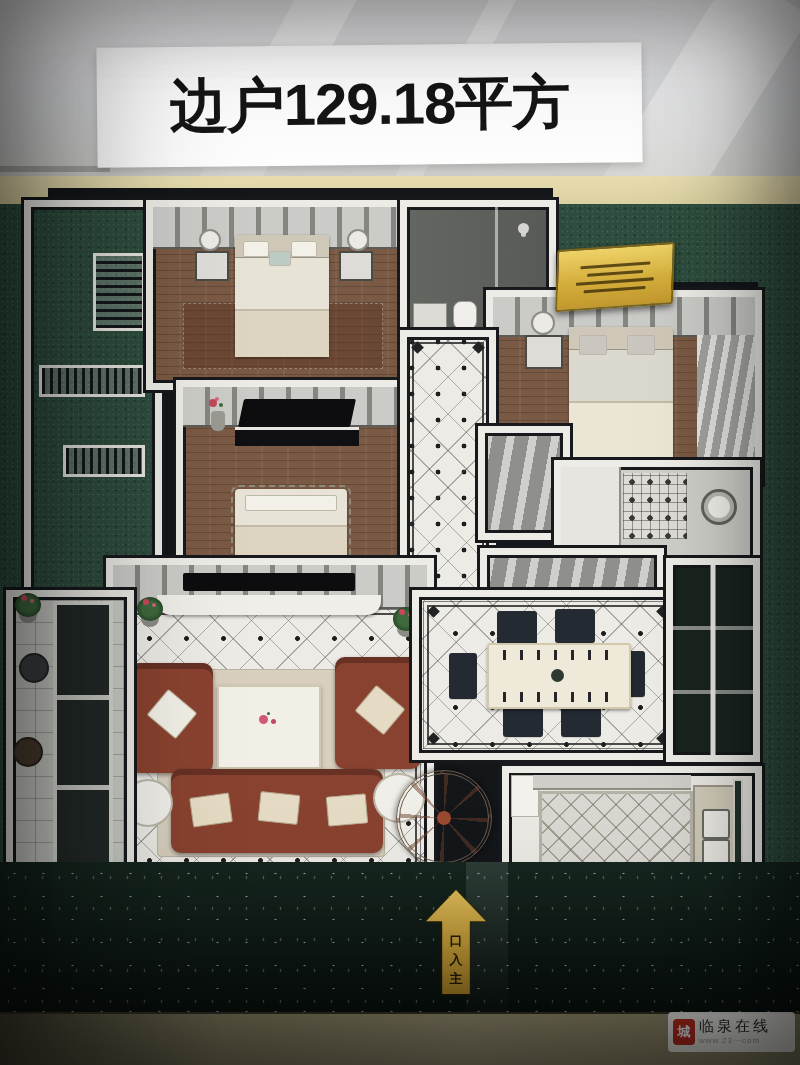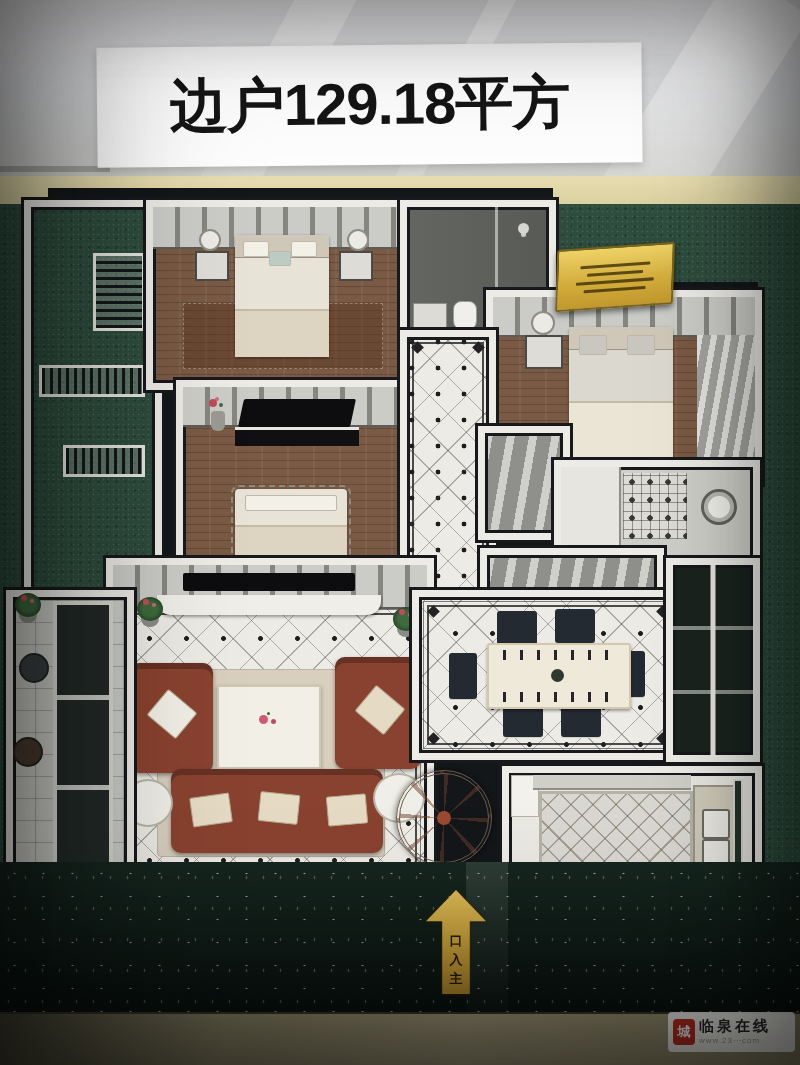--- a/index.html
+++ b/index.html
@@ -89,21 +89,21 @@
     clip-path:polygon(50% 0,100% 30%,73% 30%,73% 100%,27% 100%,27% 30%,0 30%);
     display:flex;flex-direction:column;align-items:center;justify-content:flex-end;padding-bottom:6px;box-sizing:border-box;}
   .arrow b{font-size:13px;line-height:19px;color:#241c06;font-weight:700;}
   
   .wm-box{left:668px;top:1012px;width:127px;height:40px;background:rgba(252,252,250,.9);
     border-radius:4px;display:flex;align-items:center;padding:3px 5px;box-sizing:border-box;gap:4px;}
   .wm-seal{width:22px;height:26px;background:#c03020;border-radius:4px;color:#fff;
     font-family:"Liberation Serif","DejaVu Serif",serif;font-size:13px;font-weight:700;
     display:flex;align-items:center;justify-content:center;flex:0 0 auto;}
   .wm-text{display:flex;flex-direction:column;line-height:1;}
-  .wm-site{font-family:"Liberation Serif","DejaVu Serif",serif;font-size:15px;font-weight:700;color:#2a2a2a;letter-spacing:3px;white-space:nowrap;}
+  .wm-site{font-family:"Liberation Serif","DejaVu Serif",serif;font-size:15px;font-weight:400;color:#2a2a2a;letter-spacing:3px;white-space:nowrap;}
   .wm-url{font-size:8px;color:#9a9a96;margin-top:3px;letter-spacing:1px;}
   .wm-overlay{left:638px;top:1020px;font-size:33px;font-weight:700;color:rgba(214,229,238,.92);
     text-shadow:0 1px 2px rgba(40,60,70,.45);letter-spacing:1px;}
 </style>
 </head>
 <body>
 
 <div class="photo">
 
   <div class="abs glass-top">

